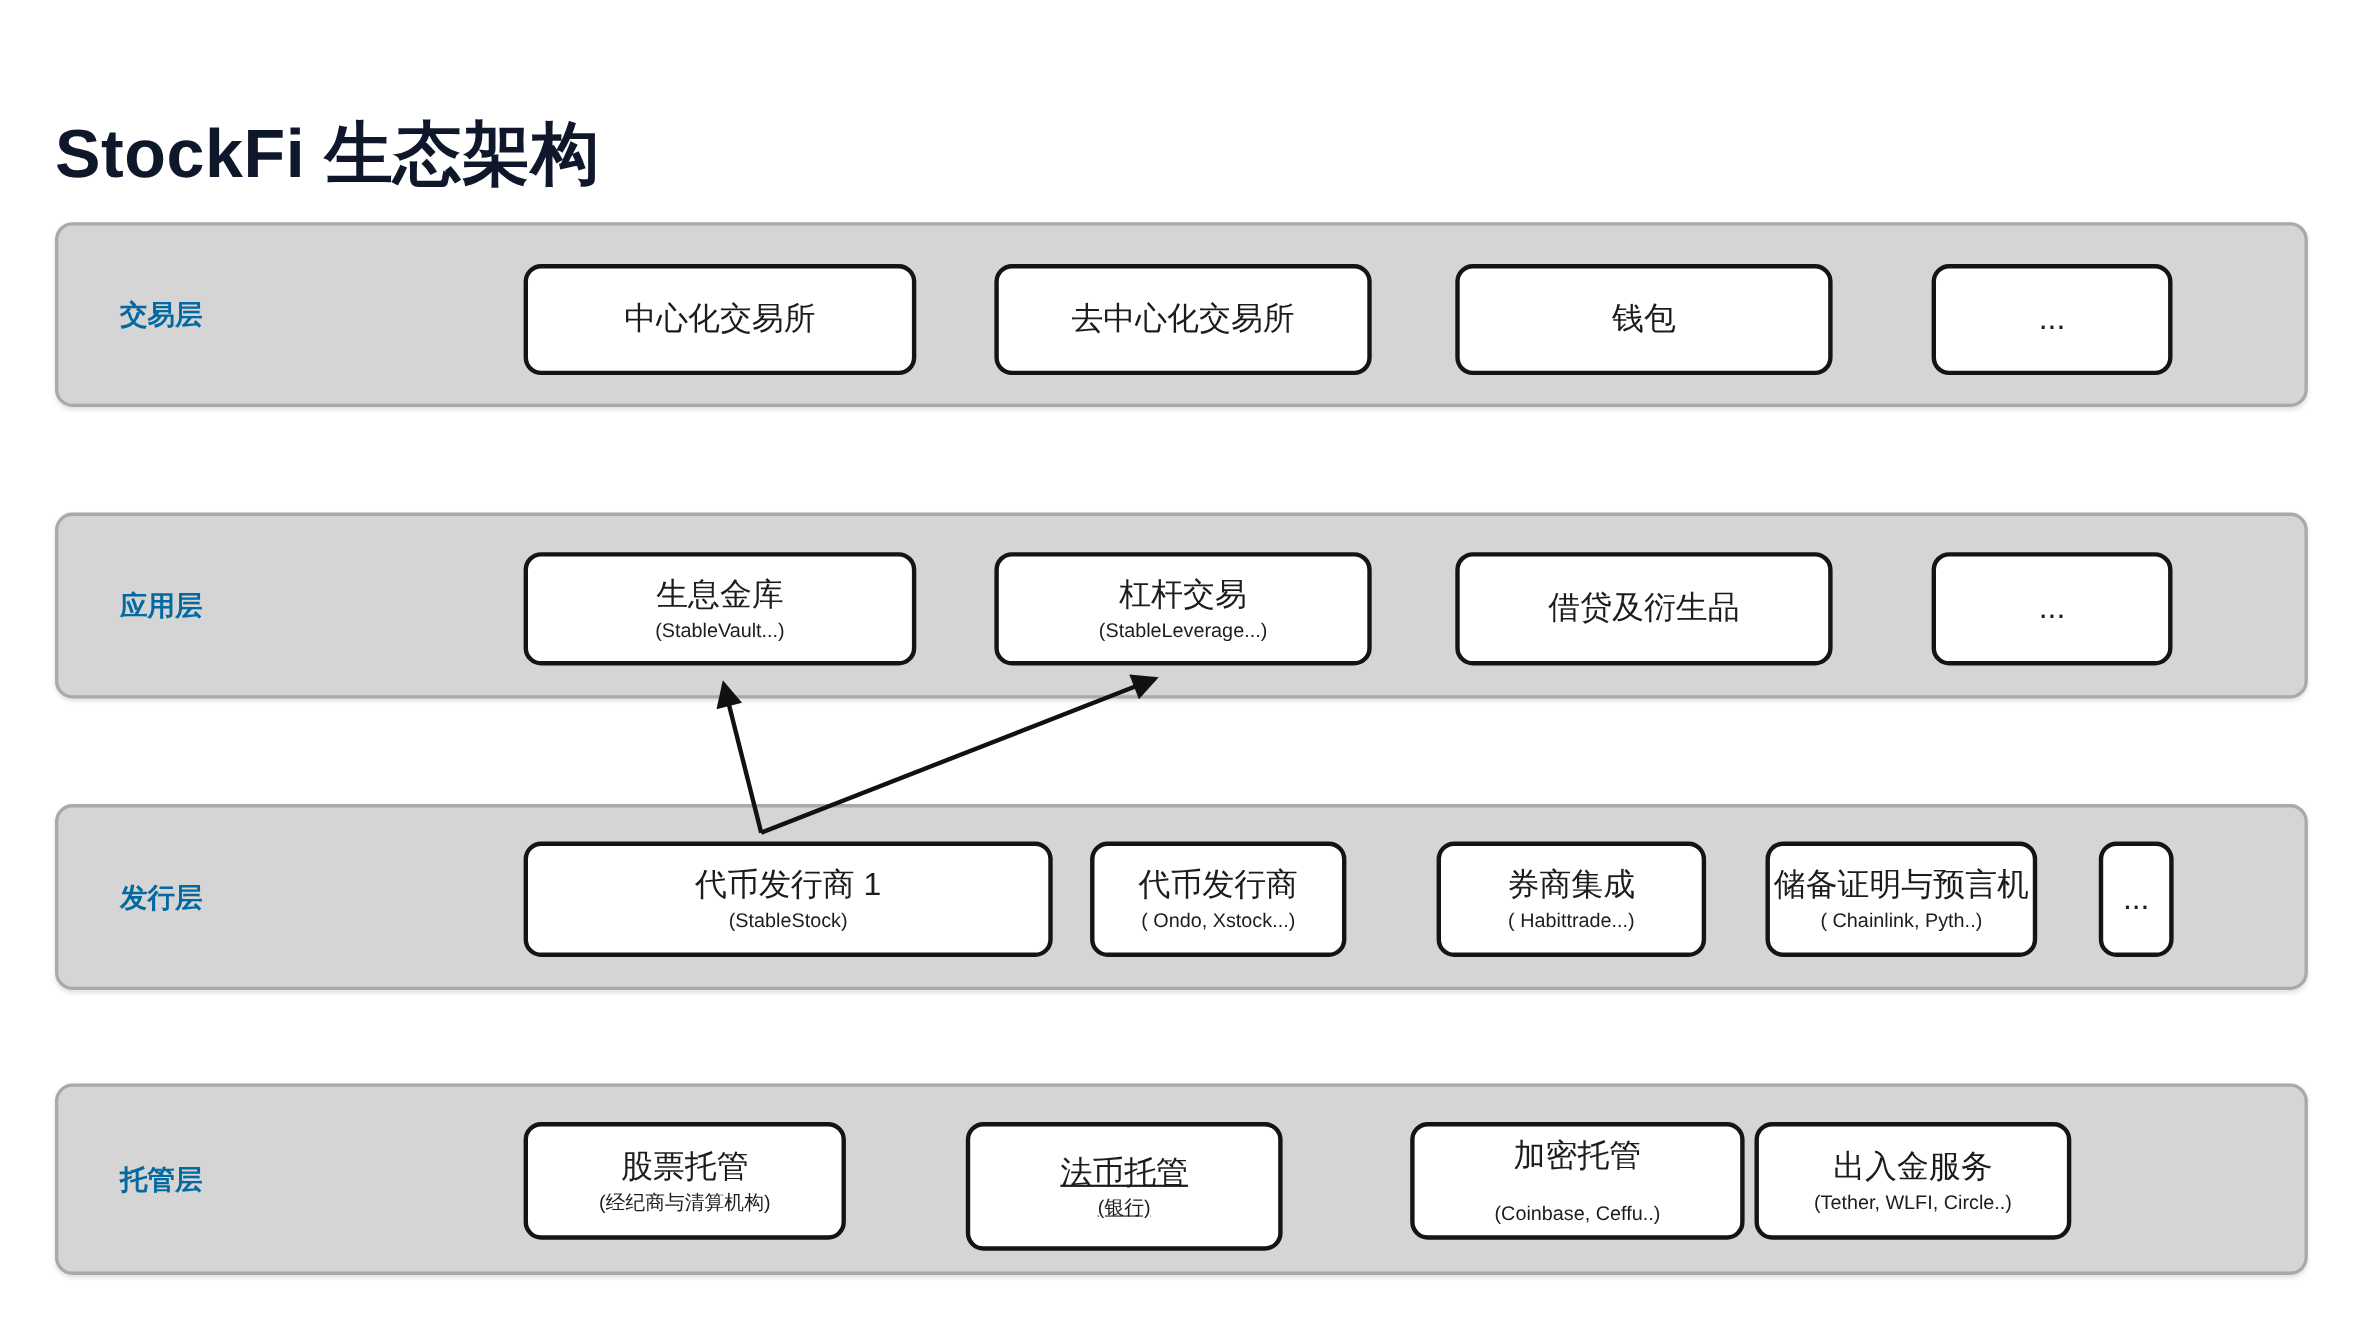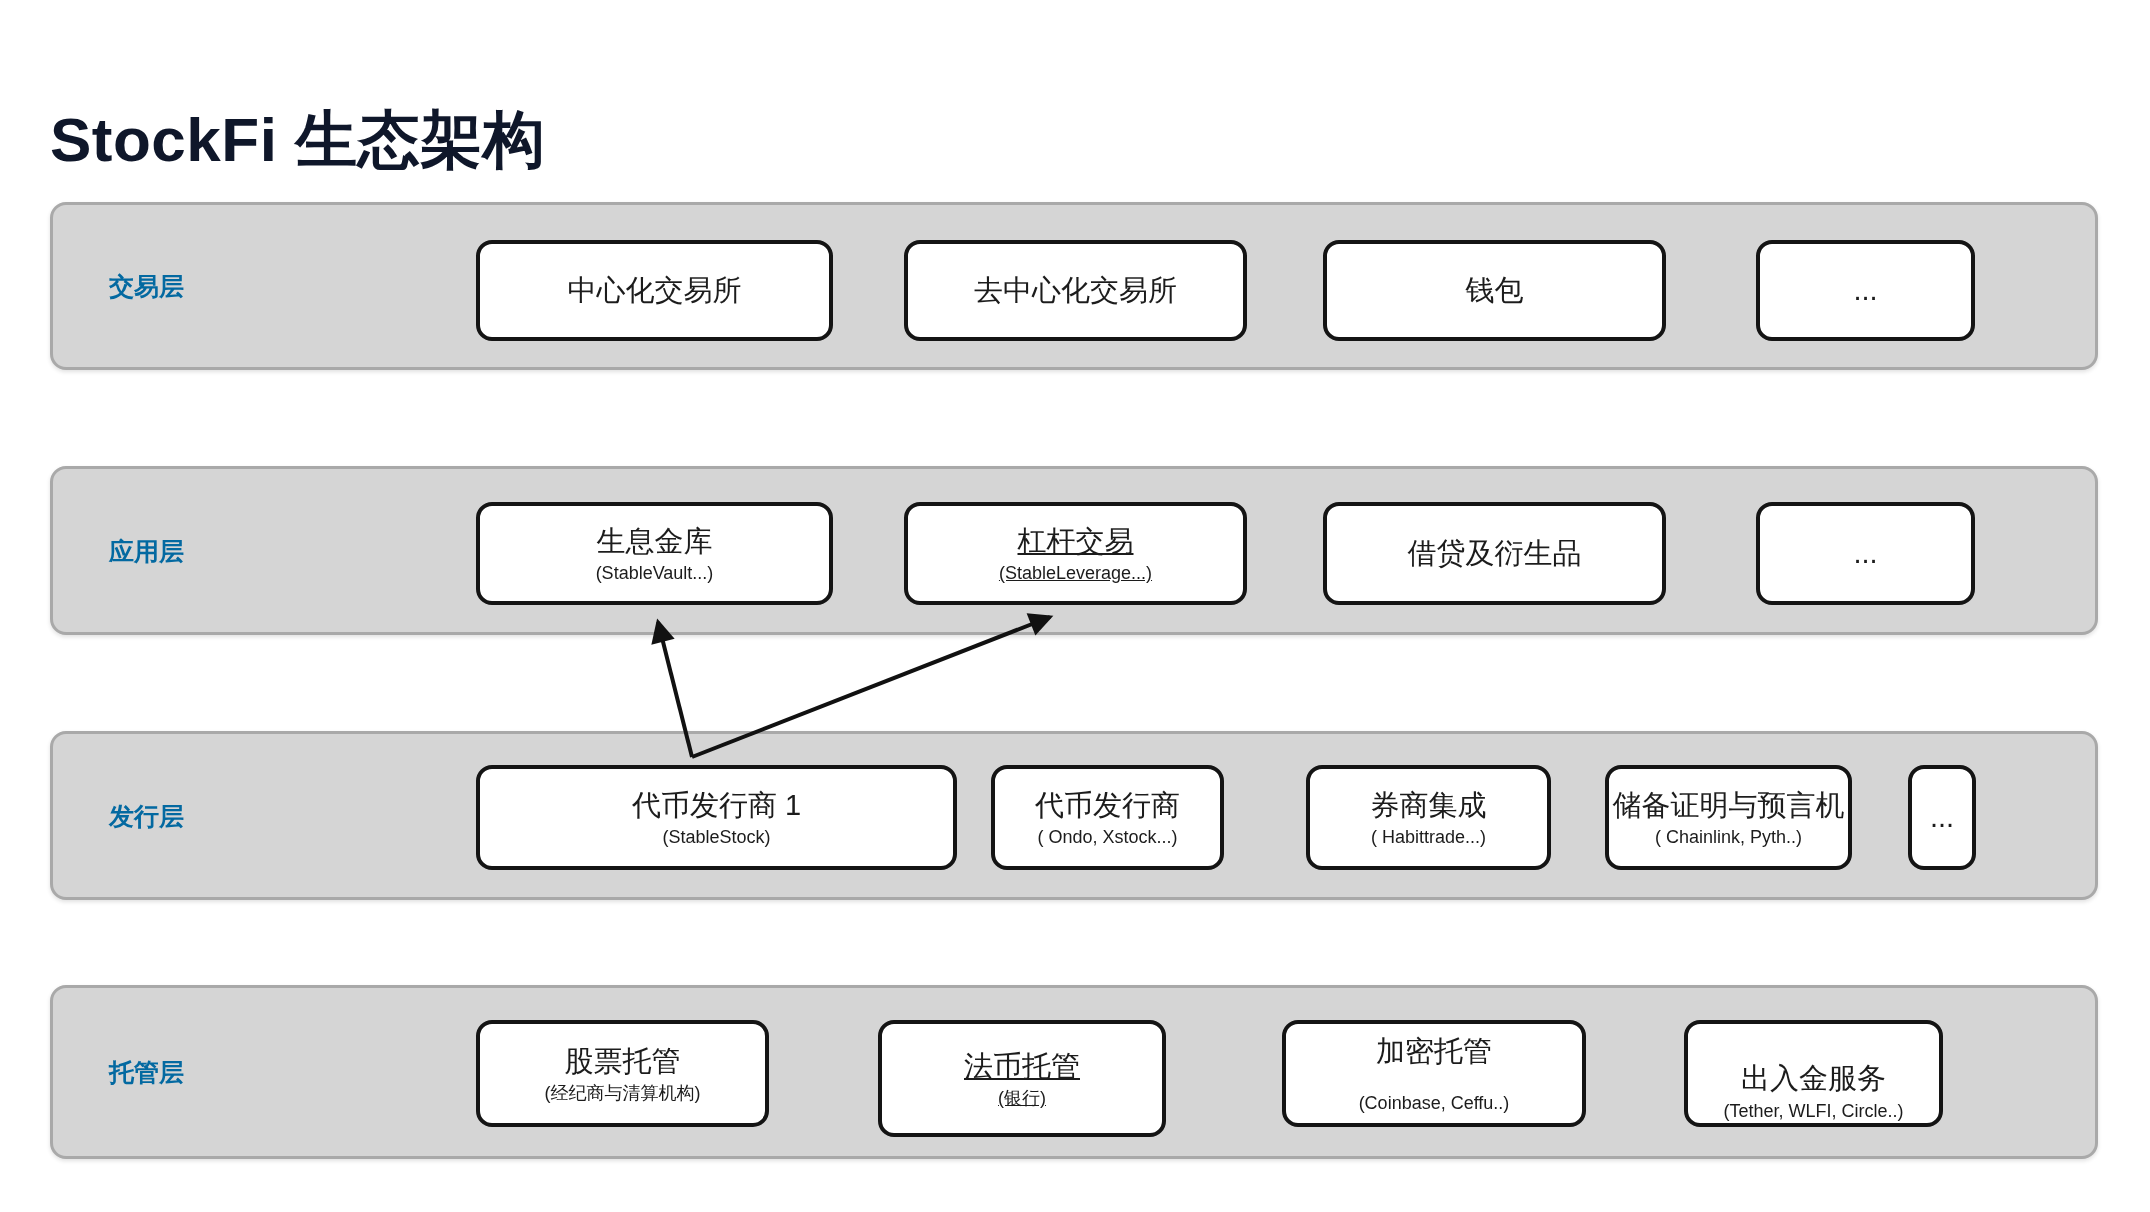--- a/index.html
+++ b/index.html
@@ -61,34 +61,34 @@
   }
   .box .main { font-size: 29px; white-space: nowrap; }
   .box .sub  { font-size: 18px; white-space: nowrap; }
   
   #bx-0-0 { left: 423px;  top: 35px; width: 357px; height: 101px; }
   #bx-0-1 { left: 851px;  top: 35px; width: 343px; height: 101px; }
   #bx-0-2 { left: 1270px; top: 35px; width: 343px; height: 101px; }
   #bx-0-3 { left: 1703px; top: 35px; width: 219px; height: 101px; }
   
   #bx-1-0 { left: 423px;  top: 33px; width: 357px; height: 103px; }
-  #bx-1-1 { left: 851px;  top: 33px; width: 343px; height: 103px; text-decoration: underline; }
+  #bx-1-1 { left: 851px;  top: 33px; width: 343px; height: 103px; }
   #bx-1-2 { left: 1270px; top: 33px; width: 343px; height: 103px; }
   #bx-1-3 { left: 1703px; top: 33px; width: 219px; height: 103px; }
   
   #bx-2-0 { left: 423px;  top: 31px; width: 481px; height: 105px; }
   #bx-2-1 { left: 938px;  top: 31px; width: 233px; height: 105px; }
   #bx-2-2 { left: 1253px; top: 31px; width: 245px; height: 105px; }
   #bx-2-3 { left: 1552px; top: 31px; width: 247px; height: 105px; }
   #bx-2-4 { left: 1855px; top: 31px; width: 68px;  height: 105px; }
   
   #bx-3-0 { left: 423px;  top: 32px; width: 293px; height: 107px; }
   #bx-3-1 { left: 825px;  top: 32px; width: 288px; height: 117px; text-decoration: underline; }
   #bx-3-2 { left: 1229px; top: 32px; width: 304px; height: 107px; gap: 20px; }
-  #bx-3-3 { left: 1631px; top: 32px; width: 259px; height: 107px; justify-content: flex-end; }
+  #bx-3-3 { left: 1542px; top: 32px; width: 288px; height: 107px; }
   #arrow-overlay {
     position: absolute;
     left: 0; top: 0;
     width: 2150px;
     height: 1212px;
     pointer-events: none;
   }
 </style>
 </head>
 <body>

